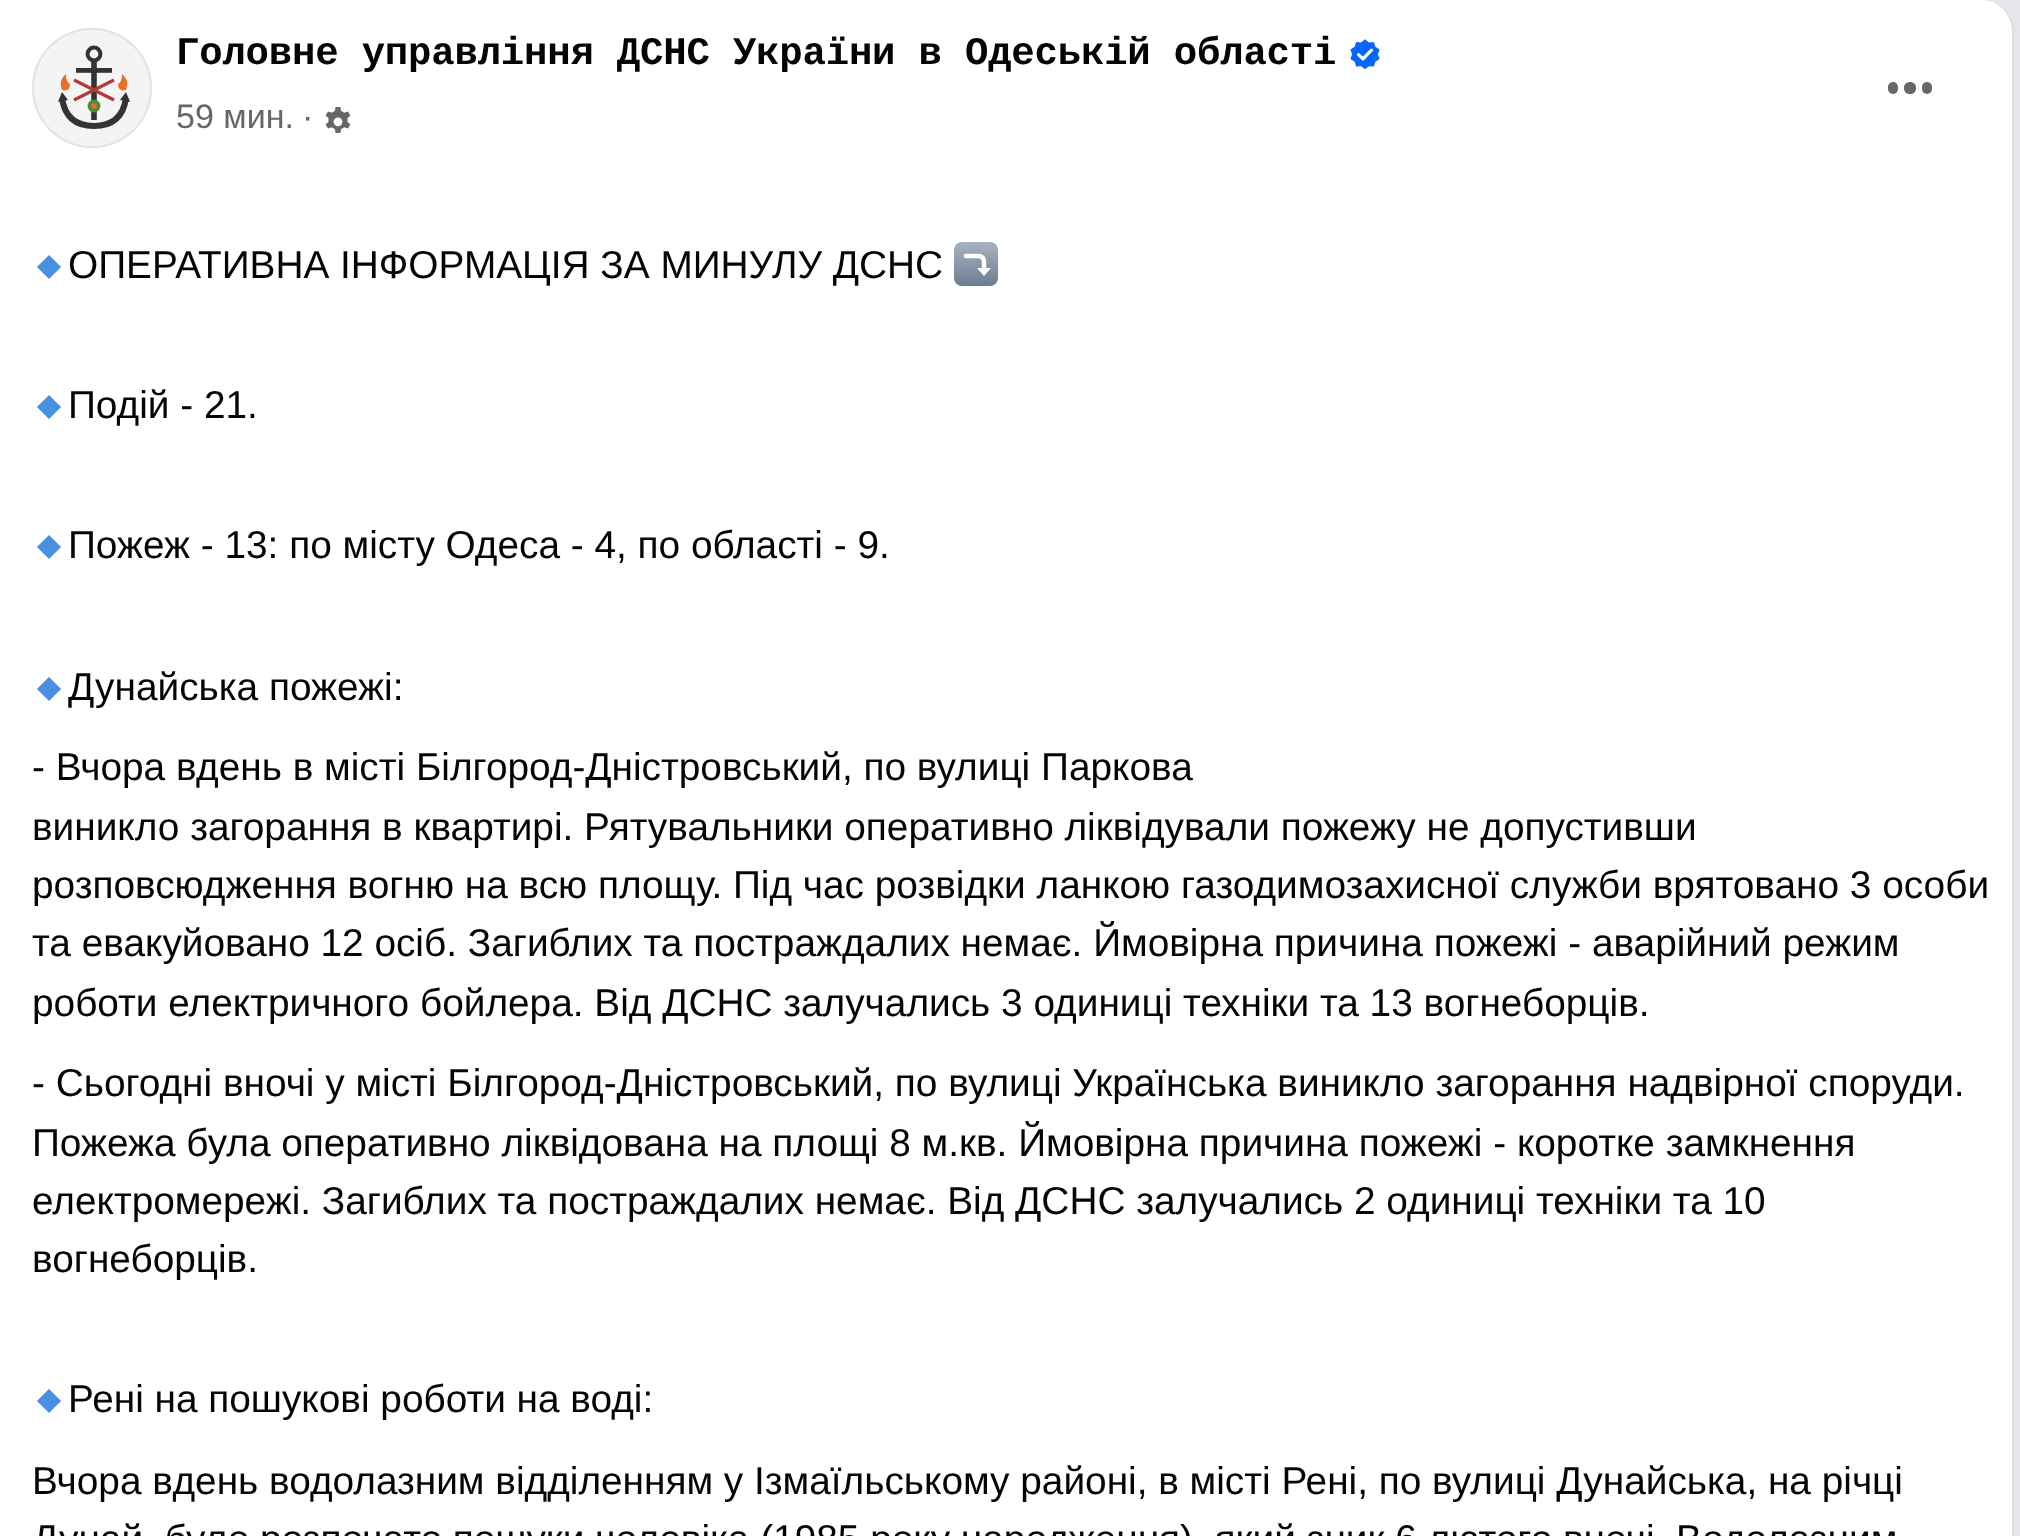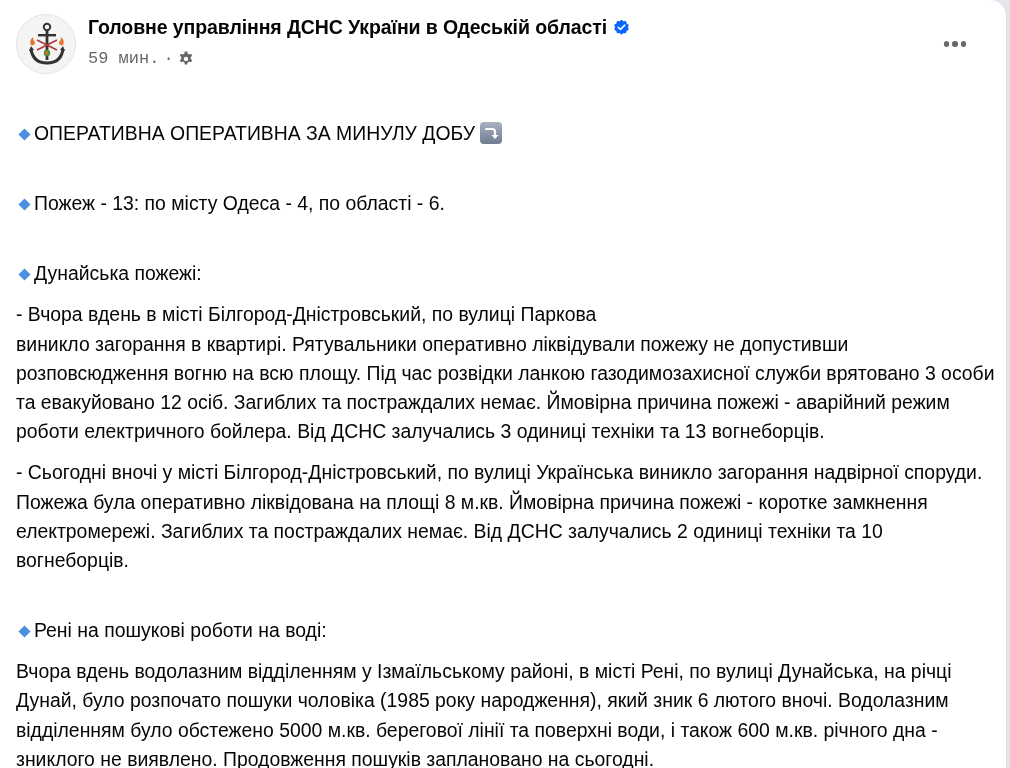--- a/index.html
+++ b/index.html
@@ -43,39 +43,39 @@
     .avatar svg { width: 60px; height: 60px; display: block; }
     .title-row {
       position: absolute;
       left: 88px;
       top: 16px;
       display: flex;
       align-items: center;
       white-space: nowrap;
     }
     .page-name {
-      font-family: Liberation Sans, sans-serif;
+      font-family: Liberation Mono, monospace;
       font-weight: bold;
       font-size: 19.5px;
       color: #050505;
       letter-spacing: -0.1px;
     }
     .verified {
       width: 17px;
       height: 17px;
       margin-left: 6px;
       display: inline-block;
     }
     .meta-row {
       position: absolute;
       left: 88px;
       top: 49px;
       display: flex;
-      align-items: center;
-      font-family: Liberation Mono, monospace;
+      align-items: flex-end;
+      font-family: Liberation Sans, sans-serif;
       font-size: 17px;
       color: #65676b;
       white-space: nowrap;
     }
     .meta-row .sep { margin: 0 4px; }
     .gear { width: 16px; height: 16px; display: inline-block; }
     .more-button {
       position: absolute;
       left: 937px;
       top: 26px;
@@ -182,29 +182,34 @@
       <span></span>
       <span></span>
       <span></span>
     </div>
   </div>
 
   <div class="body">
     <p>
       <svg class="bullet" viewBox="0 0 14 14">
           <path d="M7 0.5 L13.5 7 L7 13.5 L0.5 7 Z" fill="#4a90e2"></path>
-        </svg><span>ОПЕРАТИВНА ОПЕРАТИВНА ЗА МИНУЛУ ДОБУ</span><span class="emoji-arrow"><svg viewBox="0 0 22 22">
+        </svg><span>ОПЕРАТИВНА ІНФОРМАЦІЯ ЗА МИНУЛУ ДСНС</span><span class="emoji-arrow"><svg viewBox="0 0 22 22">
             <path d="M6 7 H12 Q15 7 15 10 V14" fill="none" stroke="#ffffff" stroke-width="2.2" stroke-linecap="round"></path>
             <path d="M11.5 13 L15 17 L18.5 13 Z" fill="#ffffff"></path>
           </svg></span>
     </p>
     <p>
       <svg class="bullet" viewBox="0 0 14 14">
           <path d="M7 0.5 L13.5 7 L7 13.5 L0.5 7 Z" fill="#4a90e2"></path>
-        </svg><span>Пожеж - 13: по місту Одеса - 4, по області - 6.</span>
+        </svg><span>Подій - 21.</span>
+    </p>
+    <p>
+      <svg class="bullet" viewBox="0 0 14 14">
+          <path d="M7 0.5 L13.5 7 L7 13.5 L0.5 7 Z" fill="#4a90e2"></path>
+        </svg><span>Пожеж - 13: по місту Одеса - 4, по області - 9.</span>
     </p>
     <p>
       <svg class="bullet" viewBox="0 0 14 14">
           <path d="M7 0.5 L13.5 7 L7 13.5 L0.5 7 Z" fill="#4a90e2"></path>
         </svg><span>Дунайська пожежі:</span>
     </p>
     <p>- Вчора вдень в місті Білгород-Дністровський, по вулиці Паркова
 виникло загорання в квартирі. Рятувальники оперативно ліквідували пожежу не допустивши розповсюдження вогню на всю площу. Під час розвідки ланкою газодимозахисної служби врятовано 3 особи та евакуйовано 12 осіб. Загиблих та постраждалих немає. Ймовірна причина пожежі - аварійний режим роботи електричного бойлера. Від ДСНС залучались 3 одиниці техніки та 13 вогнеборців.</p>
     <p>- Сьогодні вночі у місті Білгород-Дністровський, по вулиці Українська виникло загорання надвірної споруди. Пожежа була оперативно ліквідована на площі 8 м.кв. Ймовірна причина пожежі - коротке замкнення електромережі. Загиблих та постраждалих немає. Від ДСНС залучались 2 одиниці техніки та 10 вогнеборців.</p>
     <p>

